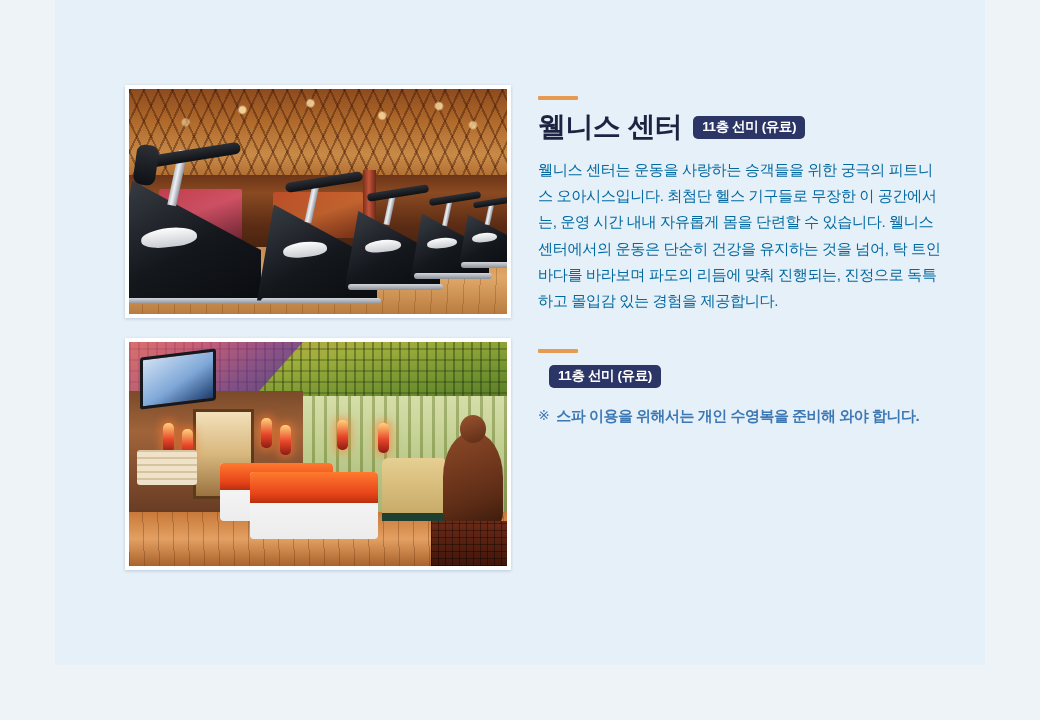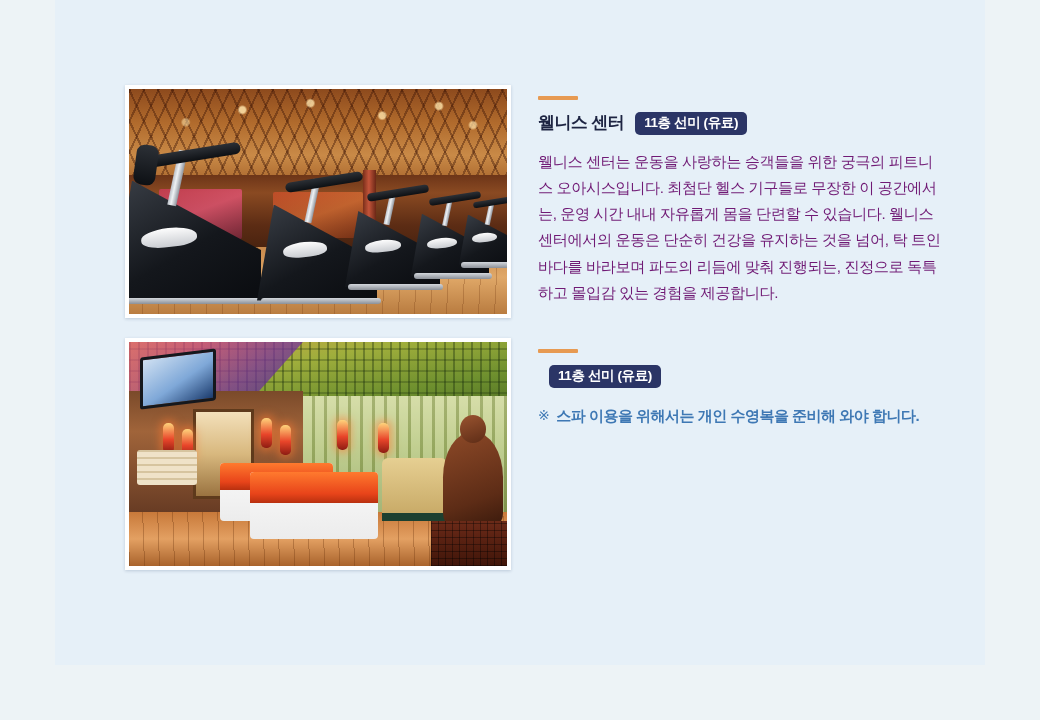--- a/index.html
+++ b/index.html
@@ -215,42 +215,42 @@
     background:#e79a52;
     border-radius:1px;
   }
   .head-row{
     display:flex;
     align-items:center;
     margin-top:12px;
     margin-bottom:14px;
   }
   .sec-title{
-    font-size:17px;
+    font-size:28px;
     font-weight:700;
     letter-spacing:-.6px;
     color:#1d2442;
     line-height:1.1;
   }
   .badge{
     margin-left:11px;
     background:#2b3566;
     color:#ffffff;
     font-size:13.5px;
     font-weight:700;
     letter-spacing:-.4px;
     padding:4px 9px 5px;
     border-radius:5px;
     white-space:nowrap;
     line-height:1;
   }
   .body-text{
     font-size:15.2px;
     line-height:1.73;
-    color:#701a75;
+    color:#0369a1;
     letter-spacing:-.45px;
     font-weight:400;
   }
   .note{
     margin-top:17px;
     font-size:15px;
     font-weight:700;
     color:#3e78b4;
     letter-spacing:-.5px;
     line-height:1.5;

